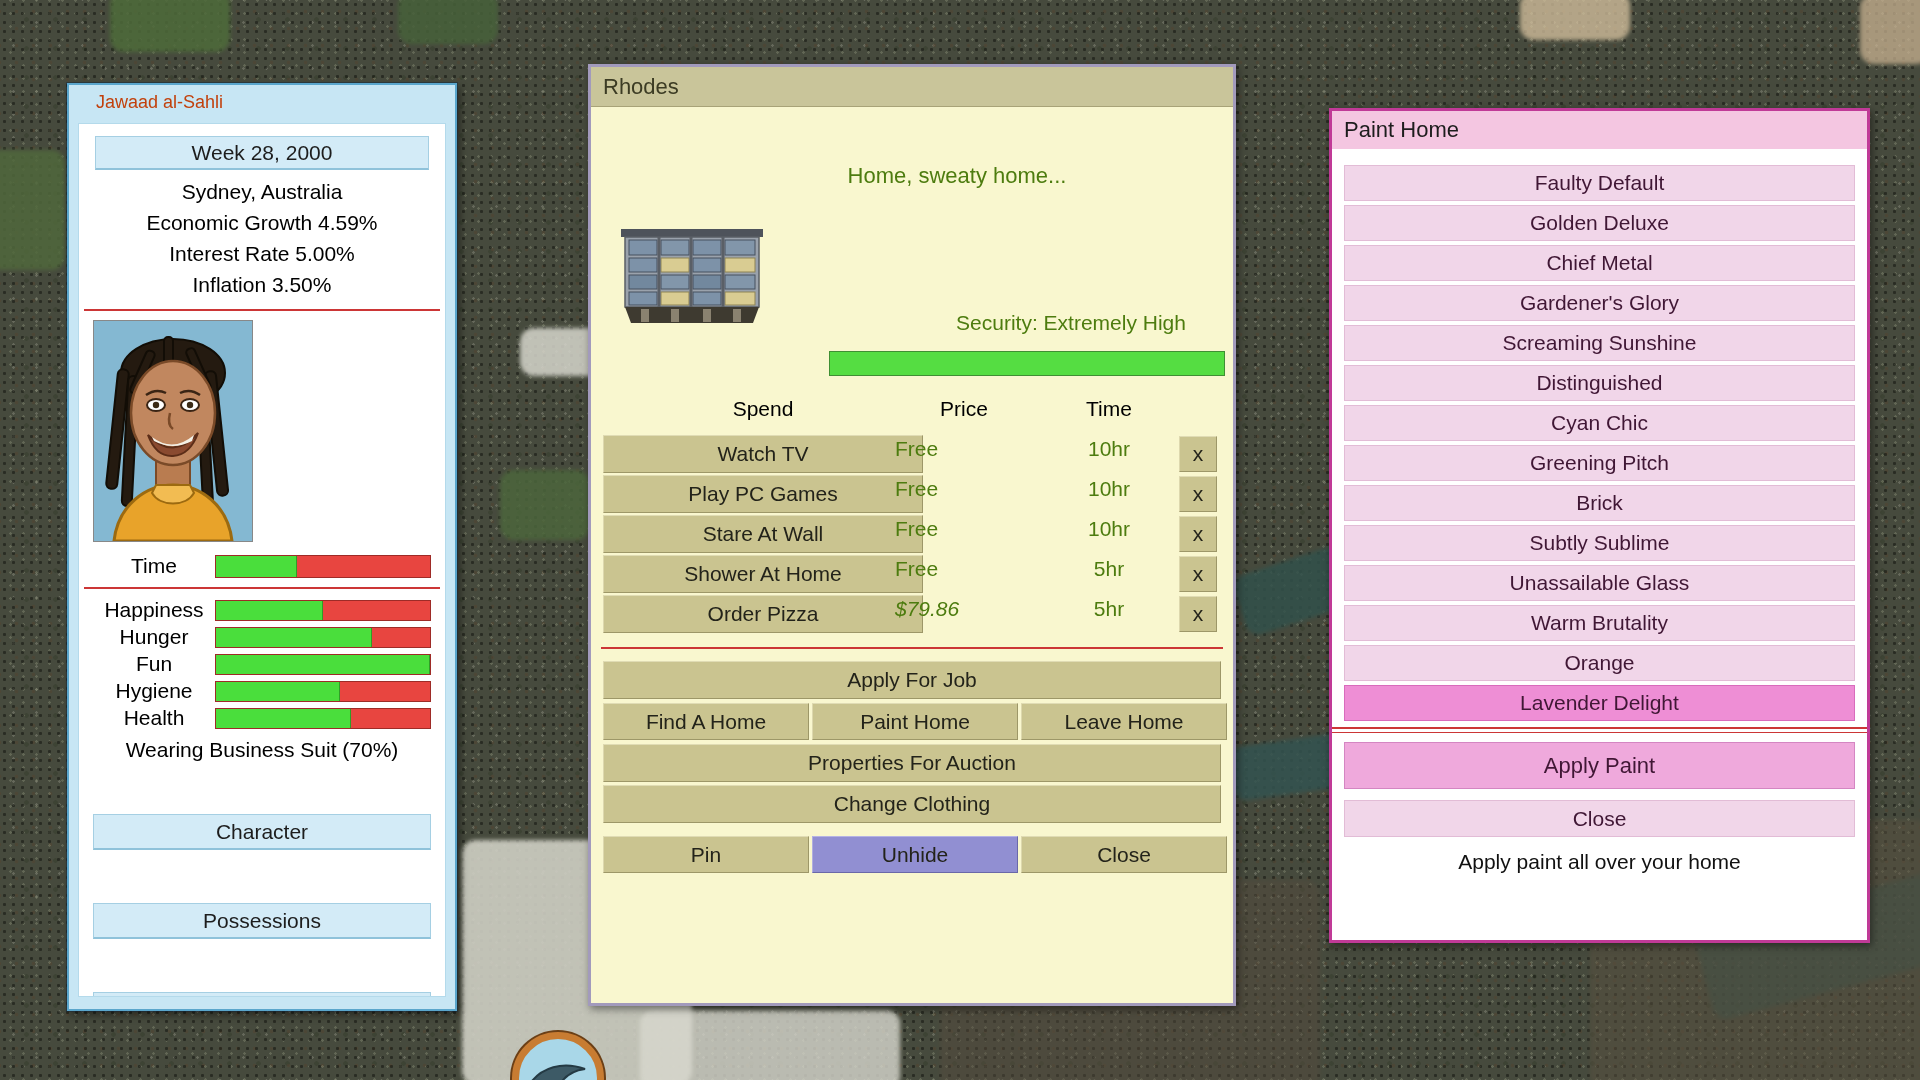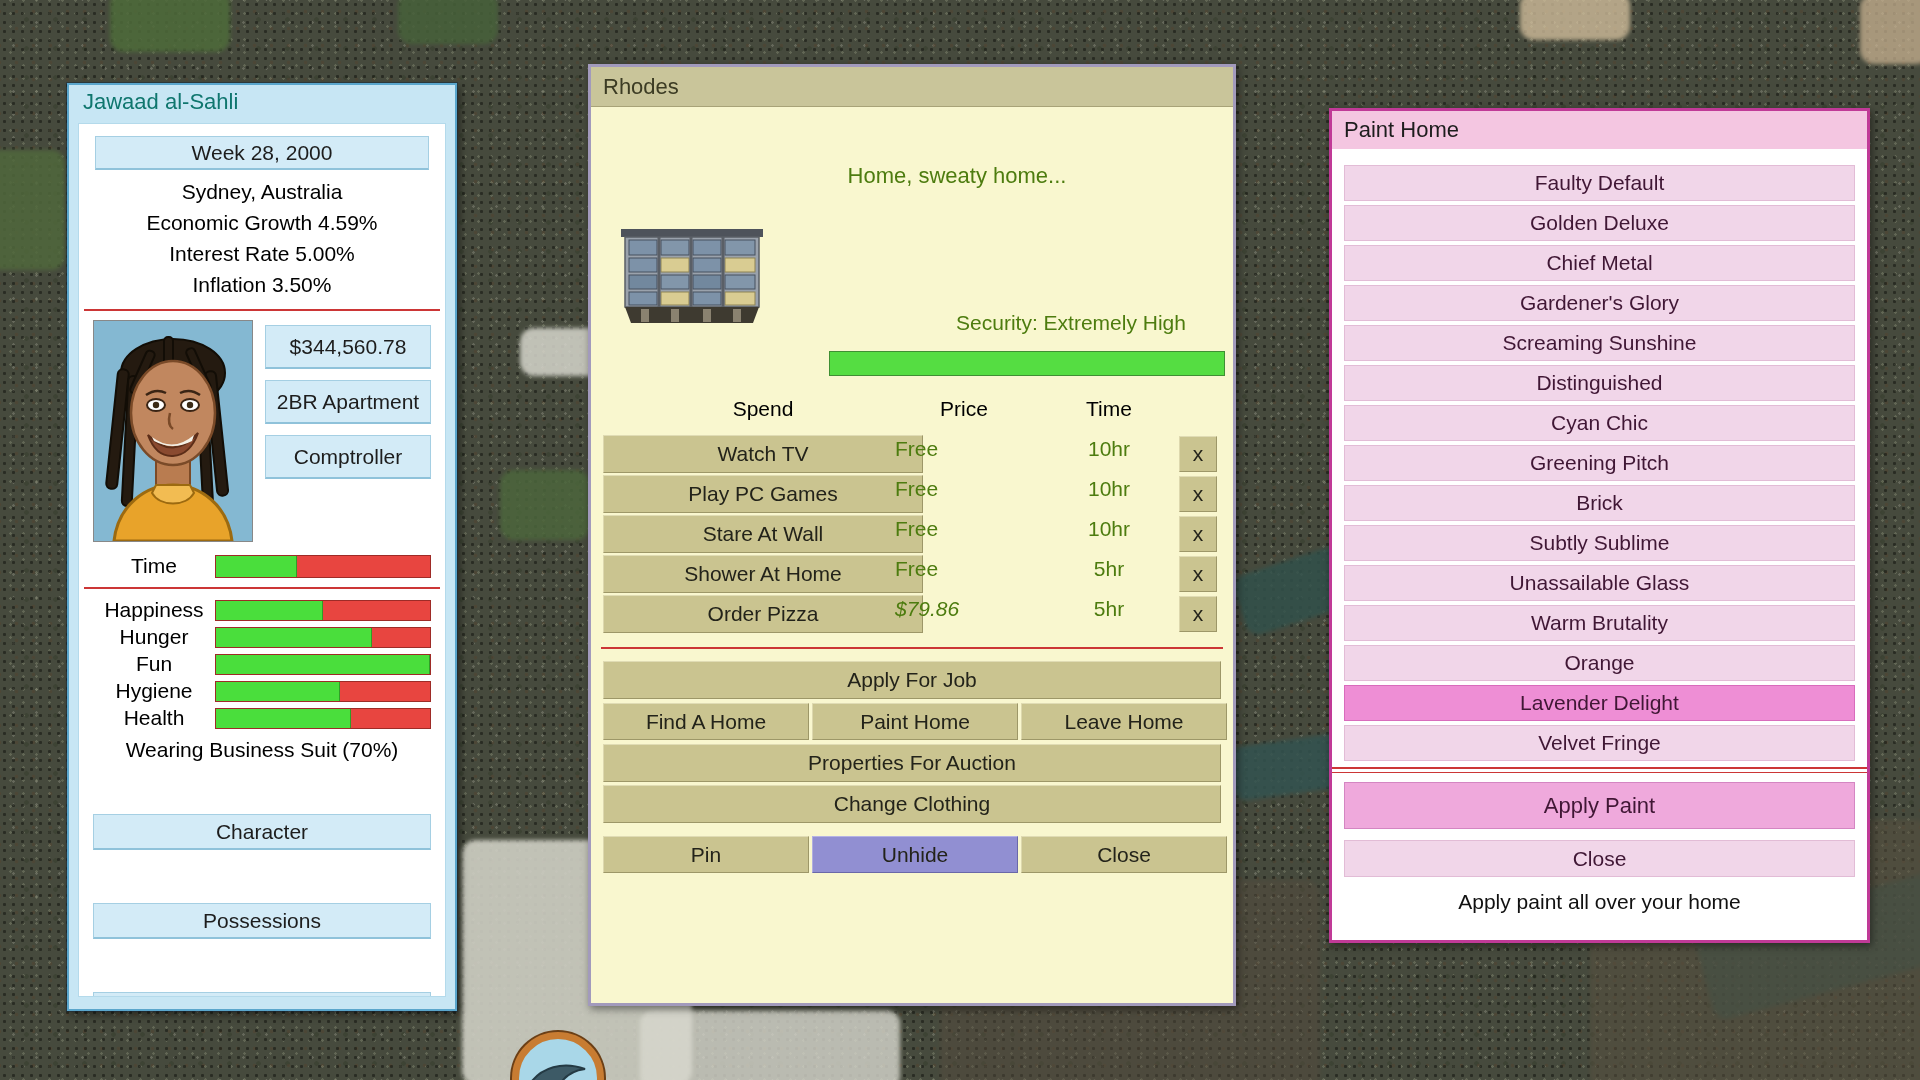--- a/index.html
+++ b/index.html
@@ -38,21 +38,21 @@
 
   
   .t { color:#4d7c0f; }
 
   
   .panel-blue {
     position:absolute; left:67px; top:83px; width:390px; height:928px;
     background:#c7e6f4; border:2px solid #5aa6cc;
     box-shadow:0 0 0 1px rgba(20,40,60,.45), 3px 4px 8px rgba(0,0,0,.45);
   }
-  .panel-blue .p-title { height:34px; line-height:34px; padding-left:14px; font-size:22px; color:#0f766e; }
+  .panel-blue .p-title { height:34px; line-height:34px; padding-left:27px; font-size:18px; color:#c2410c; }
   .panel-blue .content {
     position:absolute; left:9px; right:9px; top:38px; bottom:12px;
     background:#ffffff; border:1px solid #b4daeb; overflow:hidden;
   }
   .blue-btn {
     background:#d3ebf7; border:1px solid #a5cfe3; border-bottom:2px solid #8fc2da;
     text-align:center; color:#1d1d1d; cursor:default;
   }
   .week-btn { margin:12px 16px 0; height:34px; line-height:32px; font-size:21px; }
   .loc-lines { margin-top:6px; text-align:center; font-size:21px; line-height:31px; }
@@ -196,25 +196,20 @@
             <ellipse cx="62" cy="84" rx="9" ry="6" fill="#fff" stroke="#3a2414" stroke-width="2"></ellipse>
             <ellipse cx="96" cy="84" rx="9" ry="6" fill="#fff" stroke="#3a2414" stroke-width="2"></ellipse>
             <circle cx="62" cy="84" r="3.2" fill="#3a2a16"></circle>
             <circle cx="96" cy="84" r="3.2" fill="#3a2a16"></circle>
           </g>
           <path d="M76 92 q-3 12 3 16" stroke="#7a4a28" stroke-width="2.5" fill="none"></path>
 
           <path d="M54 114 Q79 140 104 112 Q96 134 79 135 Q62 136 54 114 Z" fill="#8a4a30" stroke="#5c2d18" stroke-width="2"></path>
           <path d="M58 116 Q79 132 100 114 L98 120 Q79 130 60 120 Z" fill="#f4f0e6"></path>
         </svg>
-      </div>
-      <div class="side-btns">
-        <div class="blue-btn">$344,560.78</div>
-        <div class="blue-btn">2BR Apartment</div>
-        <div class="blue-btn">Comptroller</div>
       </div>
     </div>
 
     <div class="bar-row time-row">
       <div class="lbl">Time</div>
       <div class="bar">
           <div class="fill" style="width: 38%;"></div>
         </div>
     </div>
 
@@ -367,21 +362,20 @@
     <div class="paint-item">Screaming Sunshine</div>
     <div class="paint-item">Distinguished</div>
     <div class="paint-item">Cyan Chic</div>
     <div class="paint-item">Greening Pitch</div>
     <div class="paint-item">Brick</div>
     <div class="paint-item">Subtly Sublime</div>
     <div class="paint-item">Unassailable Glass</div>
     <div class="paint-item">Warm Brutality</div>
     <div class="paint-item">Orange</div>
     <div class="paint-item selected">Lavender Delight</div>
-    <div class="paint-item">Velvet Fringe</div>
   </div>
 
   <div class="paint-divider"></div>
 
   <div class="apply-paint">Apply Paint</div>
   <div class="paint-close">Close</div>
   <div class="paint-hint">Apply paint all over your home</div>
 </div>
 
 <div class="emblem">

